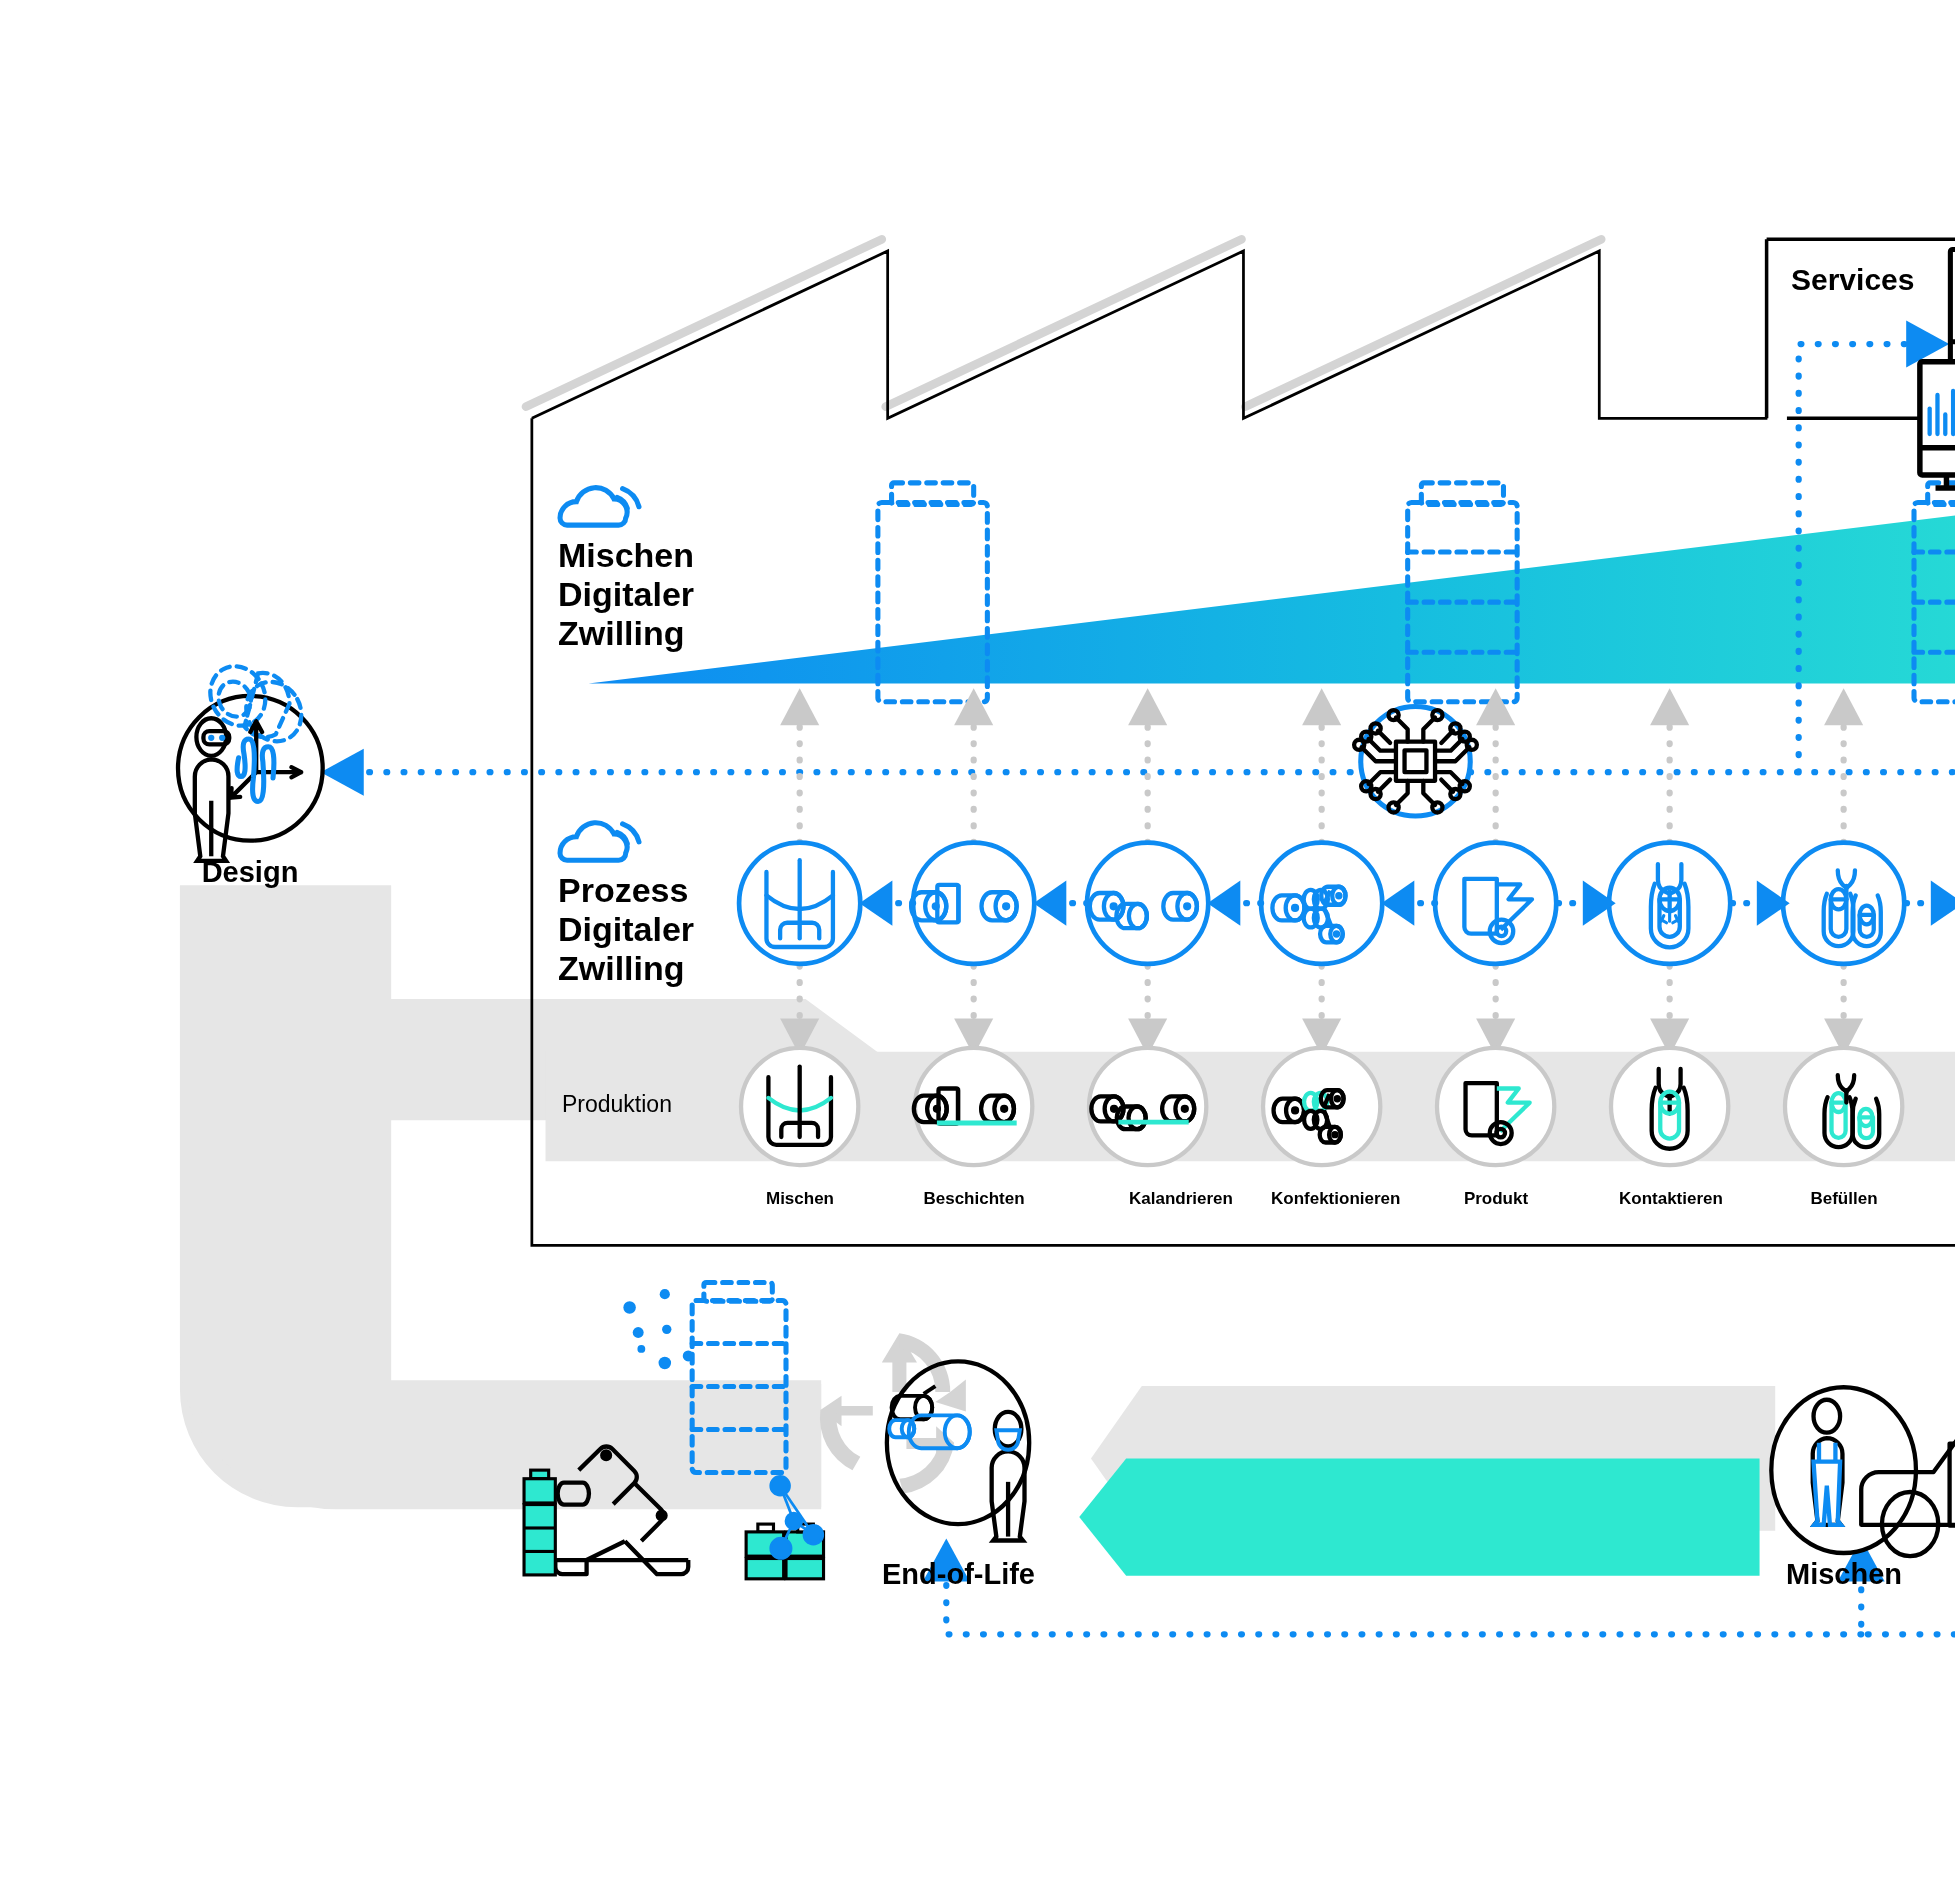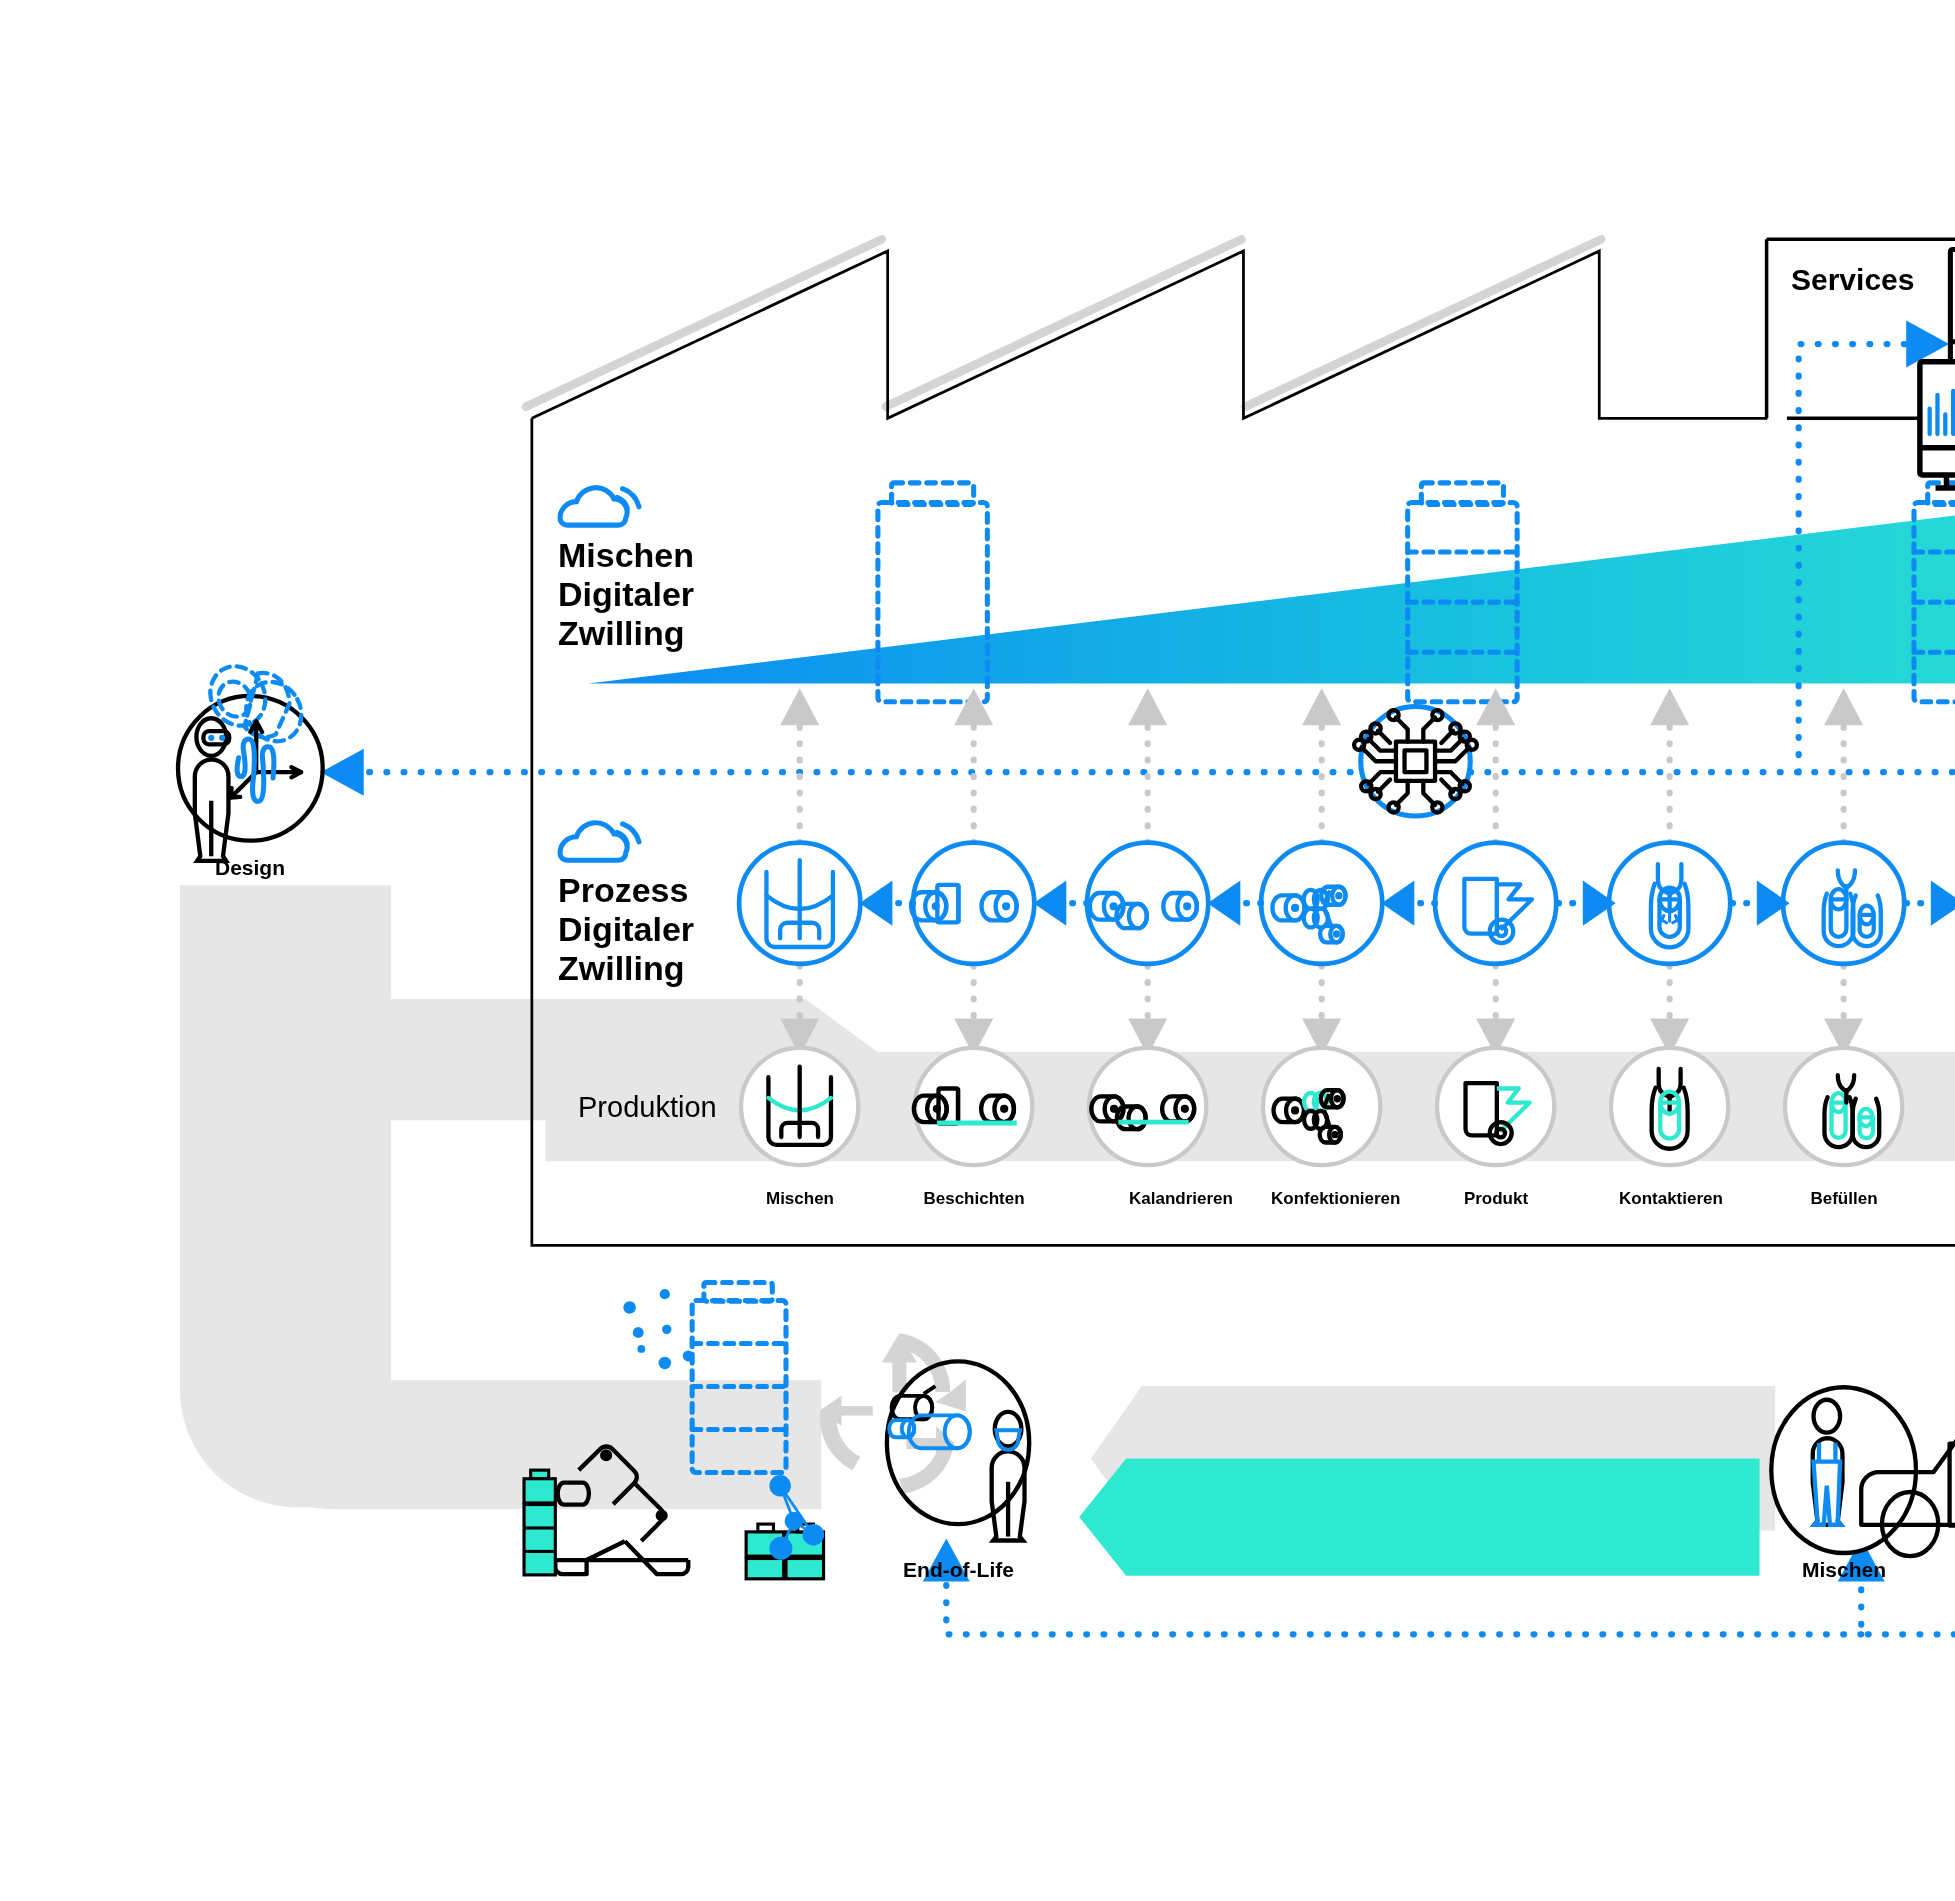--- a/index.html
+++ b/index.html
@@ -1,23 +1,23 @@
 <!DOCTYPE html>
 <html style="font-size:6.3px"><head>
 <meta charset="utf-8">
 <style>
   html,body{margin:0;padding:0;background:#ffffff;}
   body{font-family:"Liberation Sans", sans-serif;}
   #stage{position:relative;width:2987px;height:1901px;background:#fff;overflow:hidden;}
   #svgroot{position:absolute;left:0;top:0;width:2987px;height:1901px;}
   .lbl{position:absolute;font-family:"Liberation Sans", sans-serif;color:#000000;font-weight:bold;white-space:nowrap;}
   .lbl-big{font-size:34px;line-height:1.14;font-weight:bold;}
-  .lbl-stage{font-size:21px;font-weight:bold;}
+  .lbl-stage{font-size:29px;font-weight:bold;}
   .lbl-step{font-size:17px;font-weight:bold;}
-  .lbl-prod{font-size:29px;font-weight:normal;margin-left:16px;}
+  .lbl-prod{font-size:23px;font-weight:normal;}
   .lbl-services{font-size:30px;font-weight:bold;}
 </style>
 </head>
 <body>
 
 <div id="stage">
 
 <svg id="svgroot" viewBox="0 0 7639 4862" xmlns="http://www.w3.org/2000/svg">
   <defs>
     <linearGradient id="wedgeGrad" x1="0" y1="0" x2="1" y2="0">

